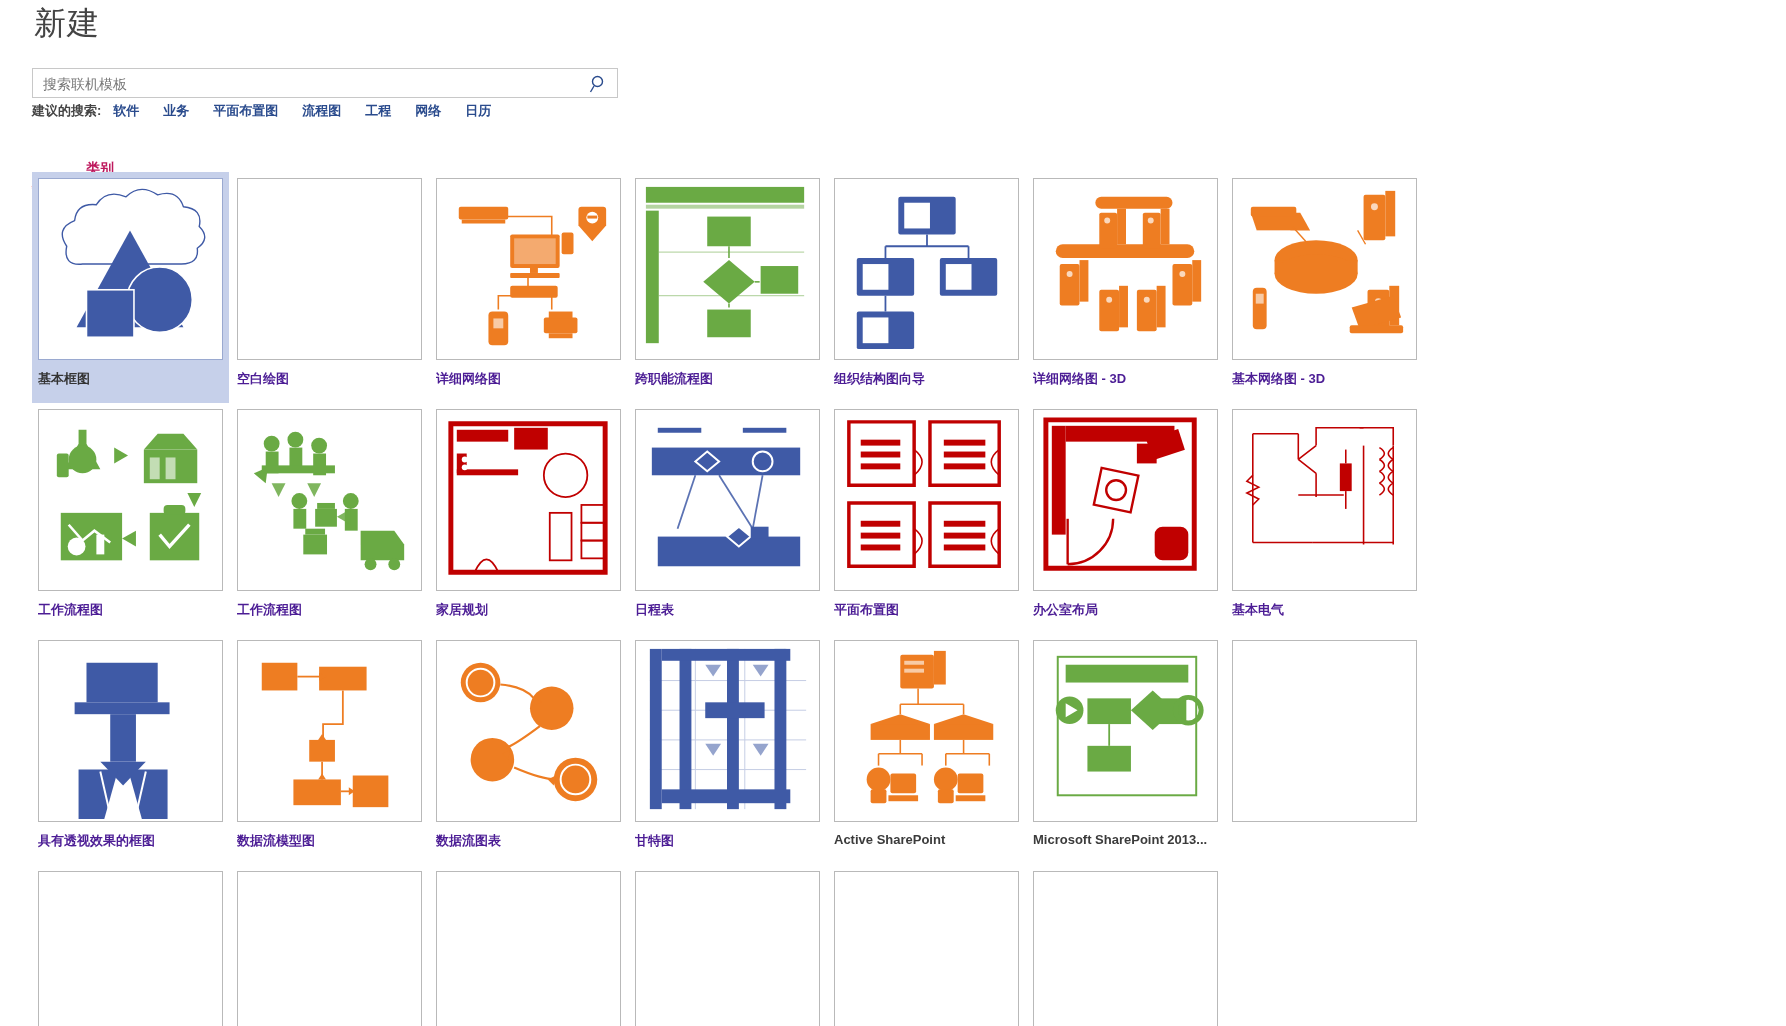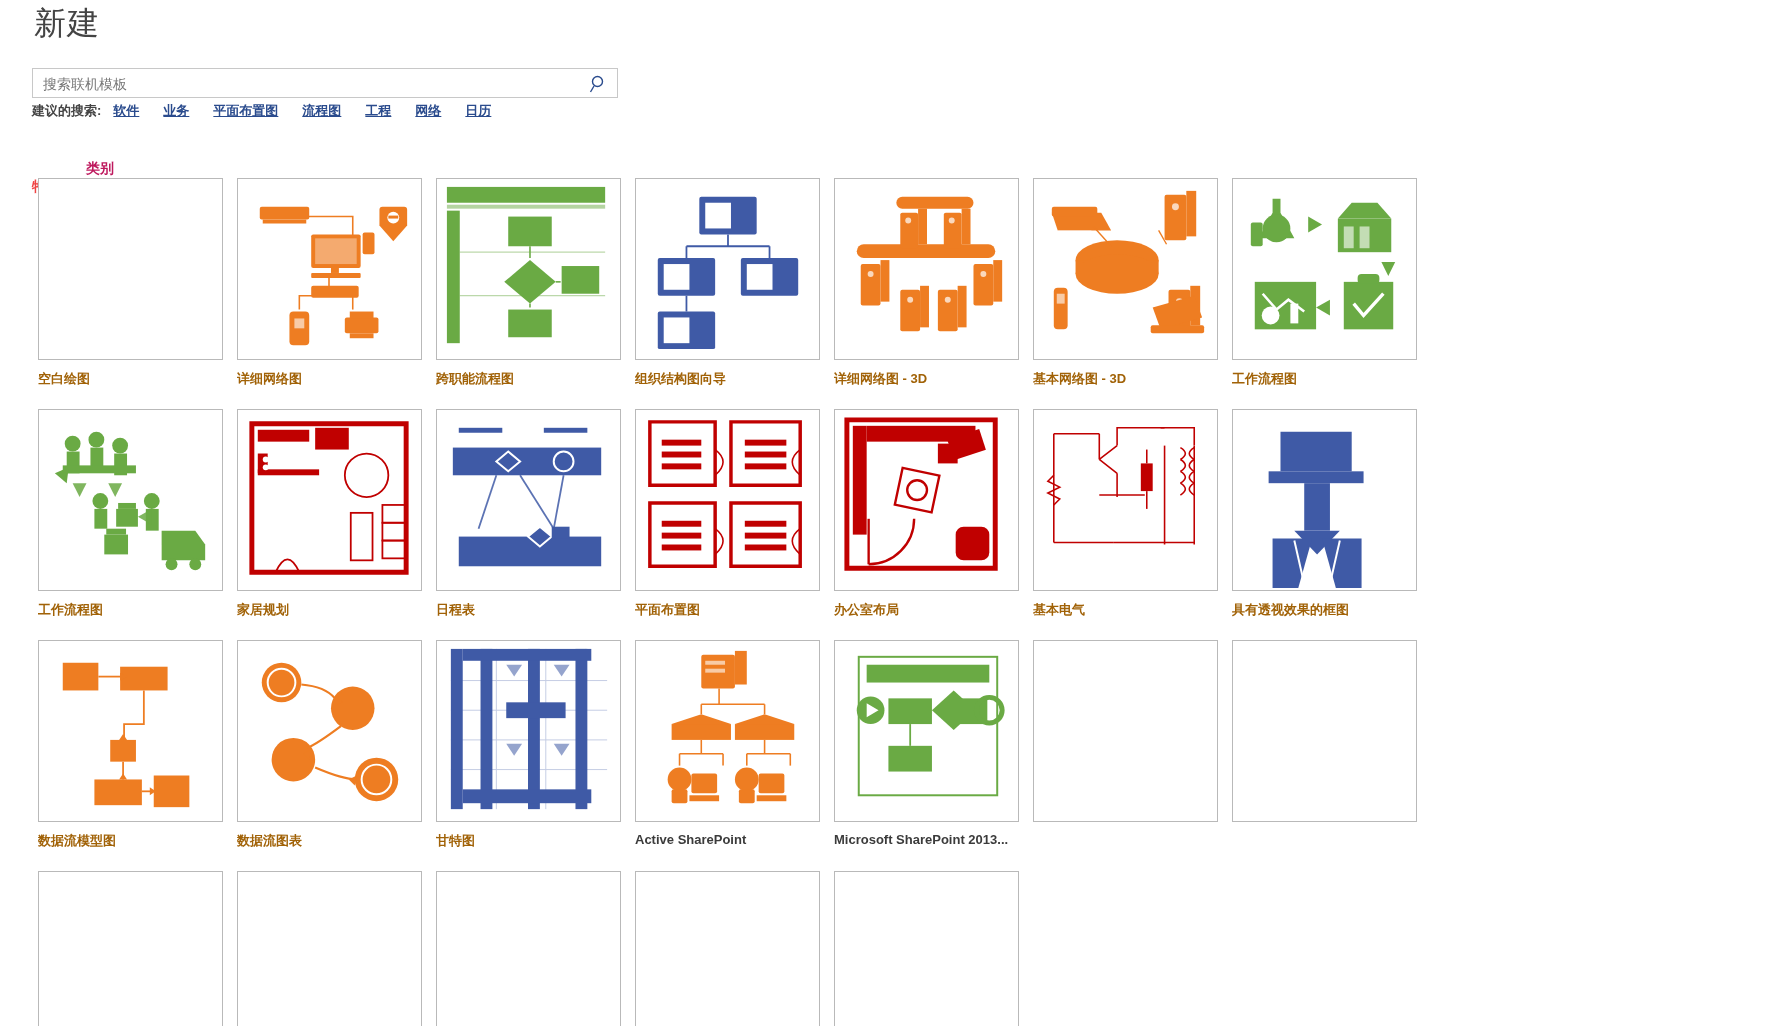--- a/index.html
+++ b/index.html
@@ -34,21 +34,21 @@
     position:absolute;right:8px;top:5px;width:20px;height:20px;
   }
 
   
   .suggest-row{
     position:absolute;left:32px;top:102px;height:18px;
     display:flex;align-items:center;font-size:13px;white-space:nowrap;
   }
   .suggest-label{color:#444;font-weight:bold;margin-right:12px;}
   .suggest-link{
-    color:#2a4b8d;font-weight:bold;margin-right:24px;cursor:pointer;text-decoration:underline;
+    color:#2a4b8d;font-weight:bold;margin-right:24px;cursor:pointer;
   }
 
   
   .tabs{
     position:absolute;left:32px;top:141px;display:flex;align-items:center;
     font-size:14px;
   }
   .tab{margin-right:26px;font-weight:bold;color:#be185d;cursor:pointer;}
   .tab.active{color:#ef4444;margin-top:37px;}
 
@@ -66,21 +66,21 @@
   }
   .cell.selected{background:#c6d0ea;}
   .thumb{
     width:185px;height:182px;
     border:1px solid #b9b9b9;background:#fff;
     box-sizing:border-box;
     overflow:hidden;position:relative;
   }
   .cell.selected .thumb{border-color:#9aa9d0;}
   .tname{
-    margin-top:10px;font-size:13px;color:#a16207;font-weight:bold;
+    margin-top:10px;font-size:13px;color:#4c1d95;font-weight:bold;
     white-space:nowrap;overflow:hidden;text-overflow:ellipsis;
     width:185px;
   }
   .cell.selected .tname{color:#333;}
   .tname.dark{color:#3b3b3b;}
 
   svg.art{display:block;width:100%;height:100%;}
 
   
   .scrollbar{
@@ -128,20 +128,31 @@
     <span class="suggest-link">网络</span>
     <span class="suggest-link">日历</span>
   </div>
 
   <div class="tabs">
     <span class="tab active">特色</span>
     <span class="tab">类别</span>
   </div>
 
   <div class="grid" id="grid">
+      <div class="cell selected">
+        <div class="thumb">
+          <svg class="art" viewBox="0 0 185 182" preserveAspectRatio="xMidYMid meet">
+    <path d="M28 68 q-12 -18 8 -26 q2 -18 22 -16 q10 -16 30 -8 q14 -14 32 -2 q20 -6 26 12 q20 2 16 20 q12 12 -2 22 q2 16 -16 16 l-100 0 q-20 2 -16 -18z" fill="#fff" stroke="#3f5aa6" stroke-width="1.4"></path>
+    <polygon points="92,52 146,150 38,150" fill="#3f5aa6"></polygon>
+    <circle cx="122" cy="122" r="33" fill="#3f5aa6" stroke="#fff" stroke-width="1.6"></circle>
+    <rect x="48" y="112" width="48" height="48" fill="#3f5aa6" stroke="#fff" stroke-width="1.6"></rect>
+          </svg>
+        </div>
+        <div class="tname">基本框图</div>
+      </div>
       <div class="cell">
         <div class="thumb">
           <svg class="art" viewBox="0 0 185 182" preserveAspectRatio="xMidYMid meet"></svg>
         </div>
         <div class="tname">空白绘图</div>
       </div>
       <div class="cell">
         <div class="thumb">
           <svg class="art" viewBox="0 0 185 182" preserveAspectRatio="xMidYMid meet">
     <g stroke="#ee7d22" stroke-width="1.6" fill="none">

